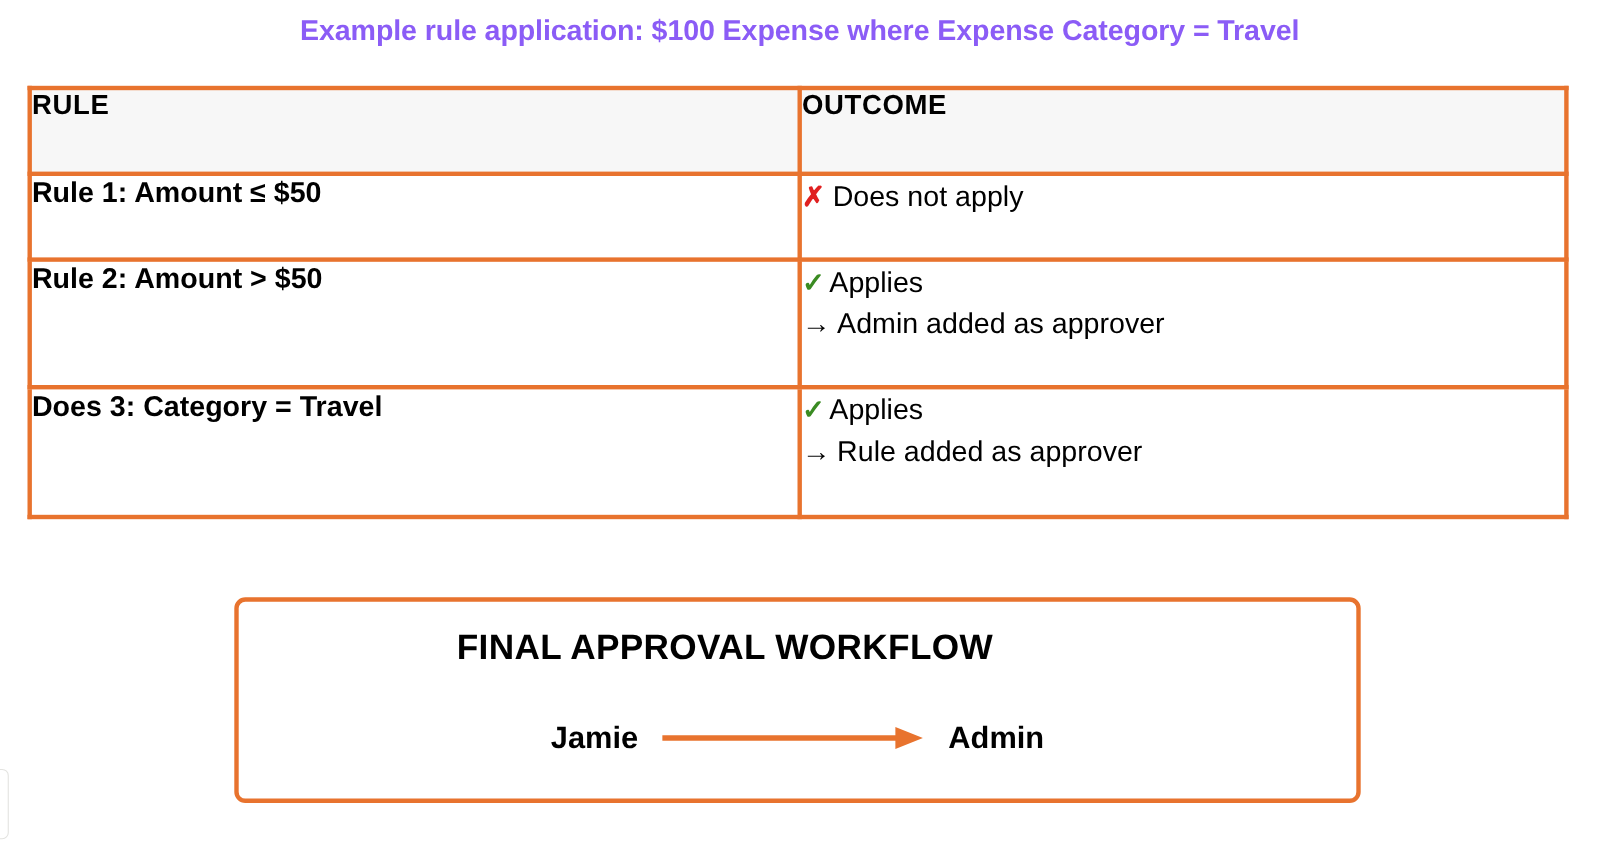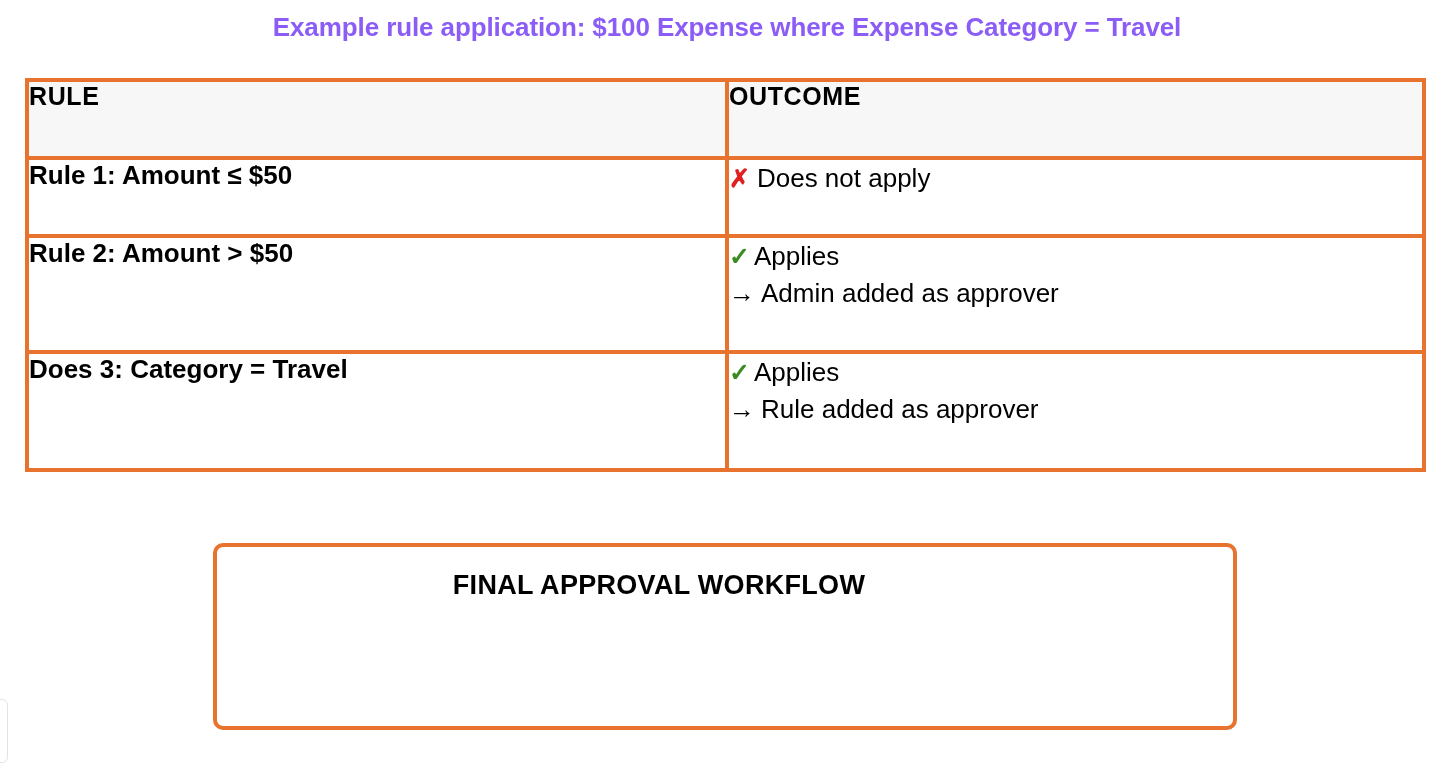--- a/index.html
+++ b/index.html
@@ -97,21 +97,21 @@
     border: 4px solid #E8732E;
     border-radius: 10px;
     background: #ffffff;
   }
   .workflow-title {
     position: absolute;
     left: 0;
     top: 23px;
     width: 884px;
     text-align: center;
-    font-size: 27px;
+    font-size: 32px;
     font-weight: bold;
     letter-spacing: 0.3px;
   }
   .workflow-flow {
     position: absolute;
     left: 0;
     top: 108px;
     width: 1016px;
     display: flex;
     align-items: center;
@@ -188,15 +188,25 @@
         <span class="outcome-line">
           <span class="arrow-glyph">→</span><span>Rule added as approver</span>
         </span>
       </td>
     </tr>
   </tbody>
 </table>
 
 <div class="workflow-box">
   <div class="workflow-title">FINAL APPROVAL WORKFLOW</div>
+  <div class="workflow-flow">
+    <span class="flow-node">Jamie</span>
+    <span class="flow-arrow">
+      <svg width="238" height="24" viewBox="0 0 238 24" xmlns="http://www.w3.org/2000/svg">
+        <line x1="0" y1="12" x2="215" y2="12" stroke="#E8732E" stroke-width="5"></line>
+        <polygon points="212,2 237,12 212,22" fill="#E8732E"></polygon>
+      </svg>
+    </span>
+    <span class="flow-node">Admin</span>
+  </div>
 </div>
 
 <div class="page-edge-artifact"></div>
 
 </body></html>

